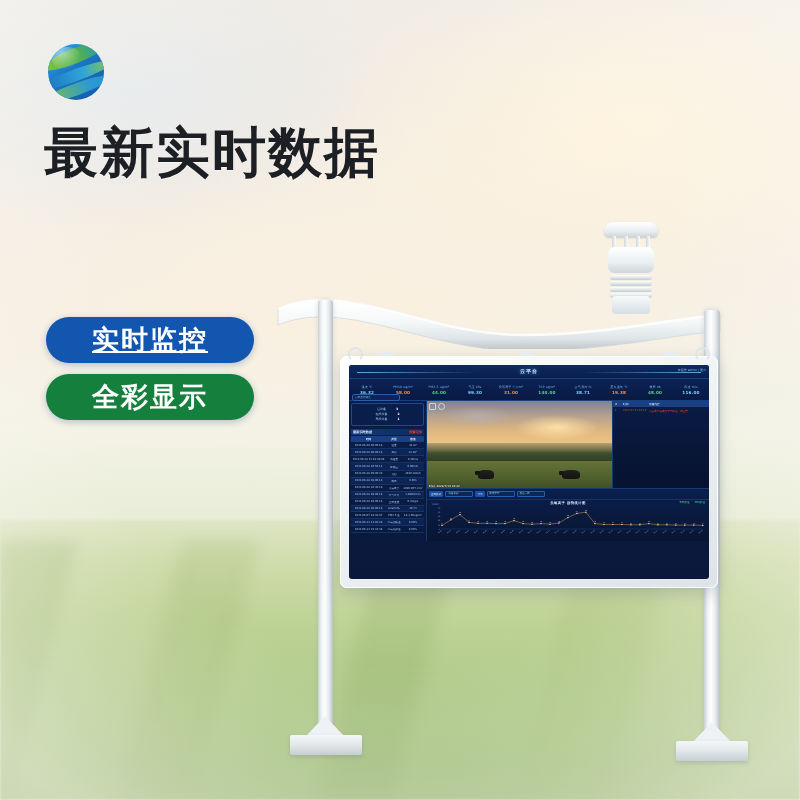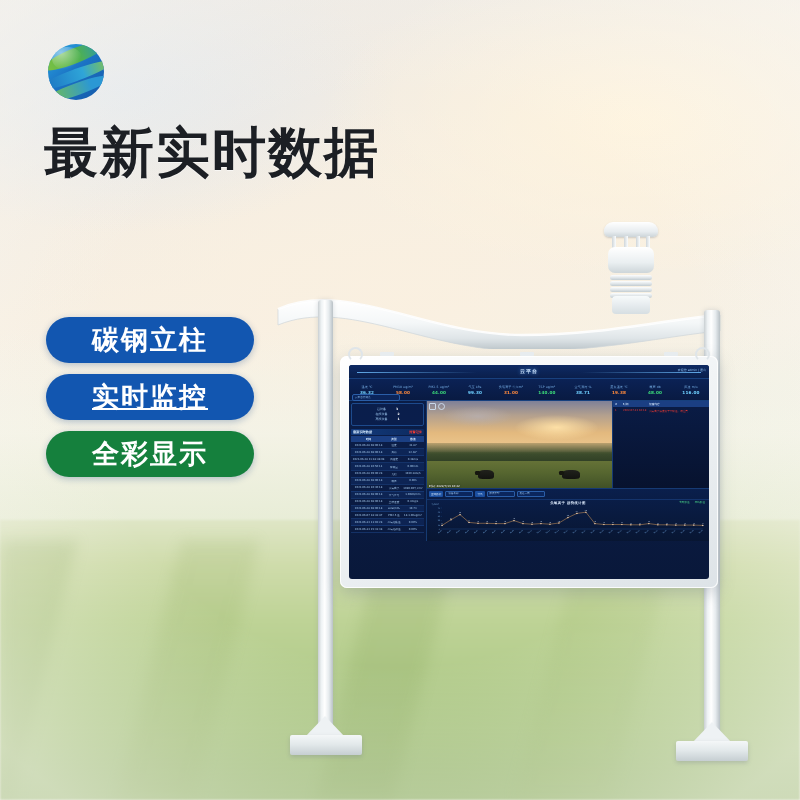--- a/index.html
+++ b/index.html
@@ -191,21 +191,20 @@
         <div class="sw3"></div>
         <div class="gloss"></div>
     </div>
   </div>
 
   <div class="headline">
     <div class="ln">最新实时数据</div>
   </div>
 
   <div class="pills">
-    <div class="pill" style="background: rgb(18, 86, 176);">碳钢立柱</div>
     <div class="pill" style="background: rgb(18, 86, 176); text-decoration: underline;">实时监控</div>
     <div class="pill" style="background: #15803d;">全彩显示</div>
   </div>
 
   <div class="station">
 
     <svg class="canopy" viewBox="0 0 446 66">
       <defs>
         <linearGradient id="cg" x1="0" y1="0" x2="0" y2="1">
           <stop offset="0" stop-color="#ffffff"></stop>

